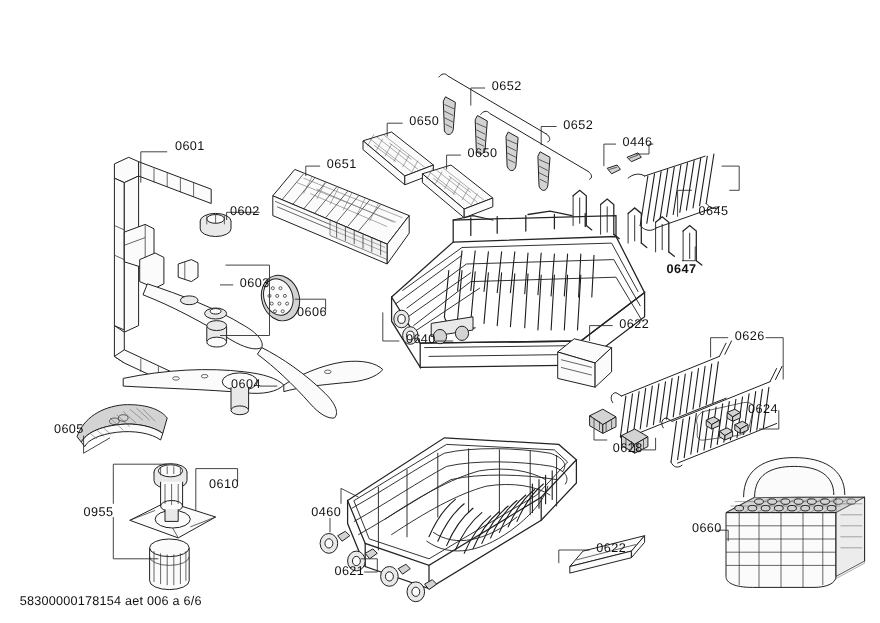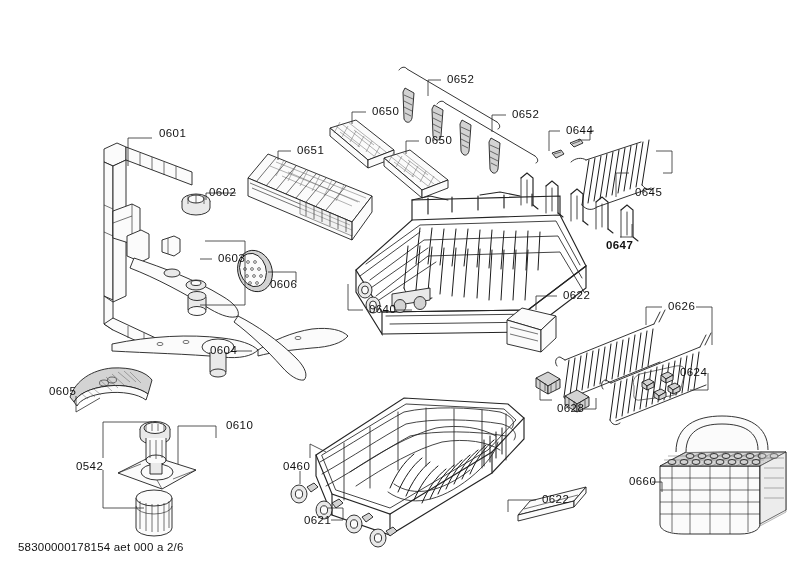--- a/index.html
+++ b/index.html
@@ -559,35 +559,35 @@
       <path d="M652 482 L662 482 L662 492"></path>
     </g>
   </svg>
 
   <div class="callout-label" style="left:159px; top:128px;">0601</div>
   <div class="callout-label" style="left:209px; top:187px;">0602</div>
   <div class="callout-label" style="left:218px; top:253px;">0603</div>
   <div class="callout-label" style="left:210px; top:345px;">0604</div>
   <div class="callout-label" style="left:49px;  top:386px;">0605</div>
   <div class="callout-label" style="left:270px; top:279px;text-align:center;">0606</div>
-  <div class="callout-label" style="left:190px; top:420px;margin-left:36px;">0610</div>
-  <div class="callout-label" style="left:76px;  top:461px;">0542</div>
+  <div class="callout-label" style="left:190px; top:436px;">0610</div>
+  <div class="callout-label" style="left:76px;  top:461px;">0955</div>
   <div class="callout-label" style="left:283px; top:461px;">0460</div>
   <div class="callout-label" style="left:304px; top:515px;text-align:right;">0621</div>
   <div class="callout-label" style="left:542px; top:494px;">0622</div>
   <div class="callout-label" style="left:563px; top:290px;">0622</div>
   <div class="callout-label" style="left:680px; top:367px;">0624</div>
   <div class="callout-label" style="left:668px; top:301px;">0626</div>
   <div class="callout-label" style="left:557px; top:403px;">0628</div>
   <div class="callout-label" style="left:369px; top:304px;">0640</div>
-  <div class="callout-label" style="left:566px; top:125px;">0644</div>
+  <div class="callout-label" style="left:566px; top:125px;">0446</div>
   <div class="callout-label" style="left:635px; top:167px;margin-top:20px;">0645</div>
   <div class="callout-label" style="left:606px; top:240px;font-weight:bold;">0647</div>
   <div class="callout-label" style="left:372px; top:106px;">0650</div>
   <div class="callout-label" style="left:425px; top:135px;">0650</div>
   <div class="callout-label" style="left:297px; top:145px;">0651</div>
   <div class="callout-label" style="left:447px; top:74px;">0652</div>
   <div class="callout-label" style="left:512px; top:109px;">0652</div>
   <div class="callout-label" style="left:629px; top:476px;">0660</div>
 
-  <div id="footer-caption">58300000178154 aet 000 a 2/6</div>
+  <div id="footer-caption">58300000178154 aet 006 a 6/6</div>
 
 </div>
 
 </body></html>

